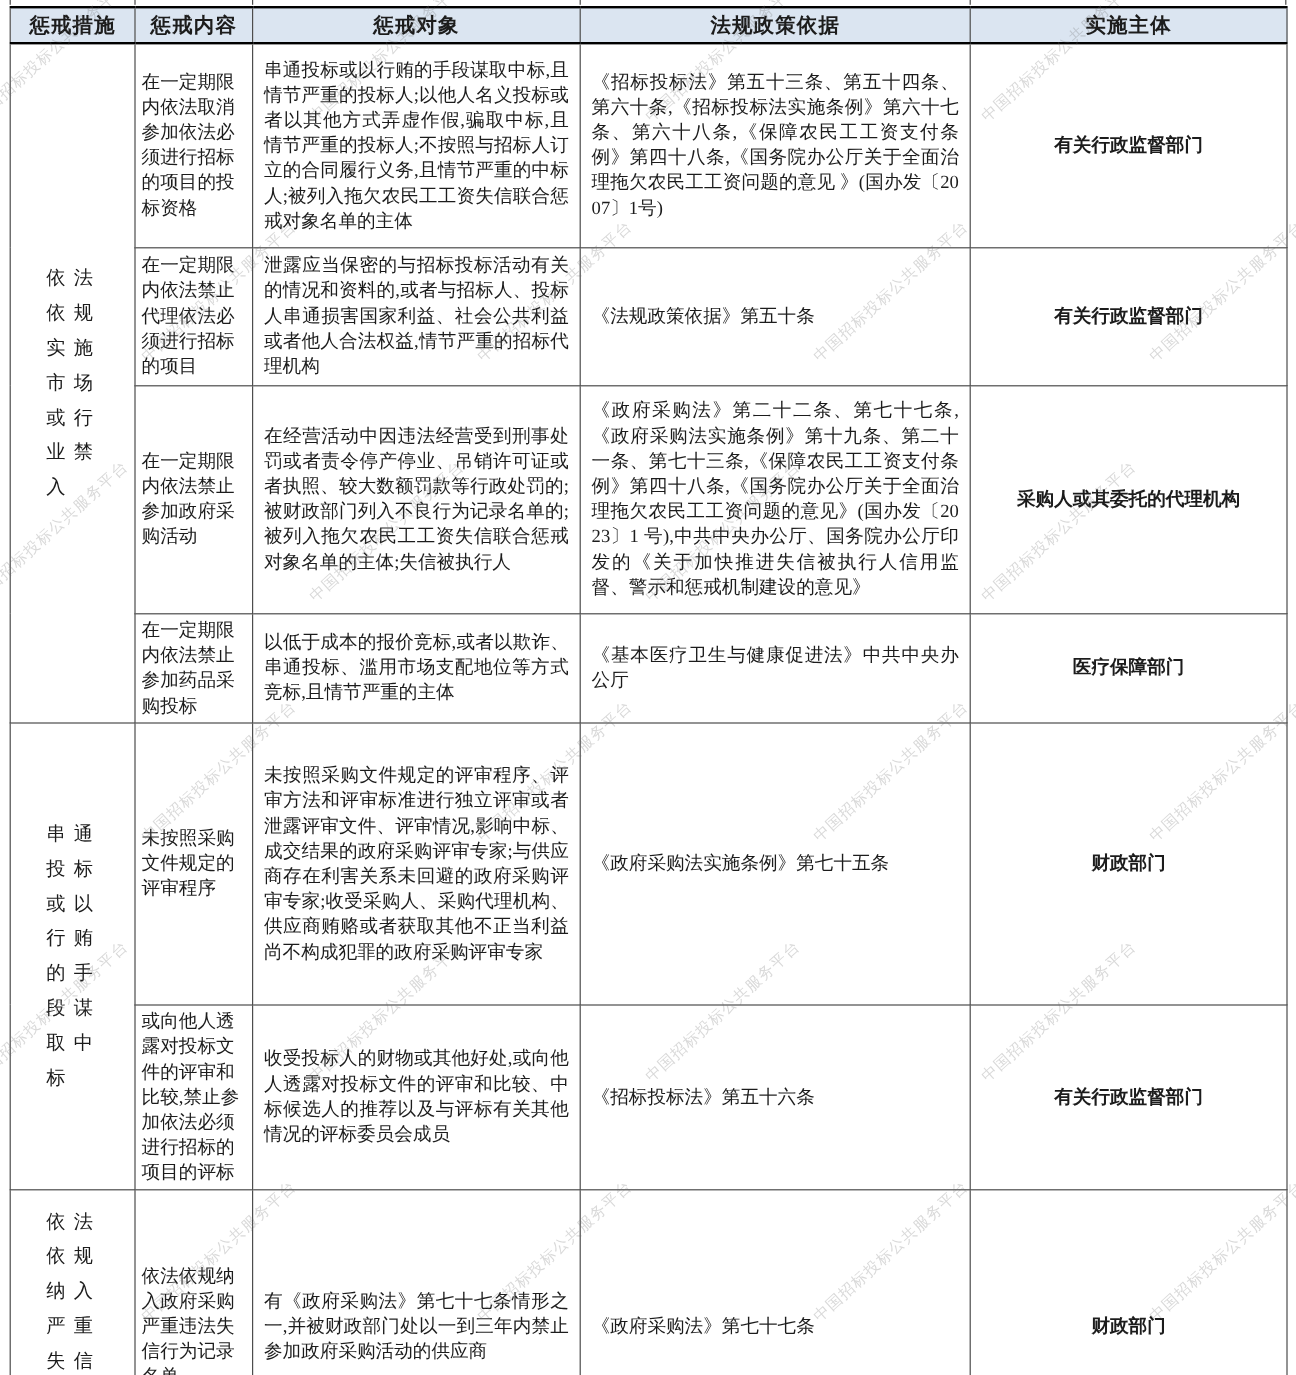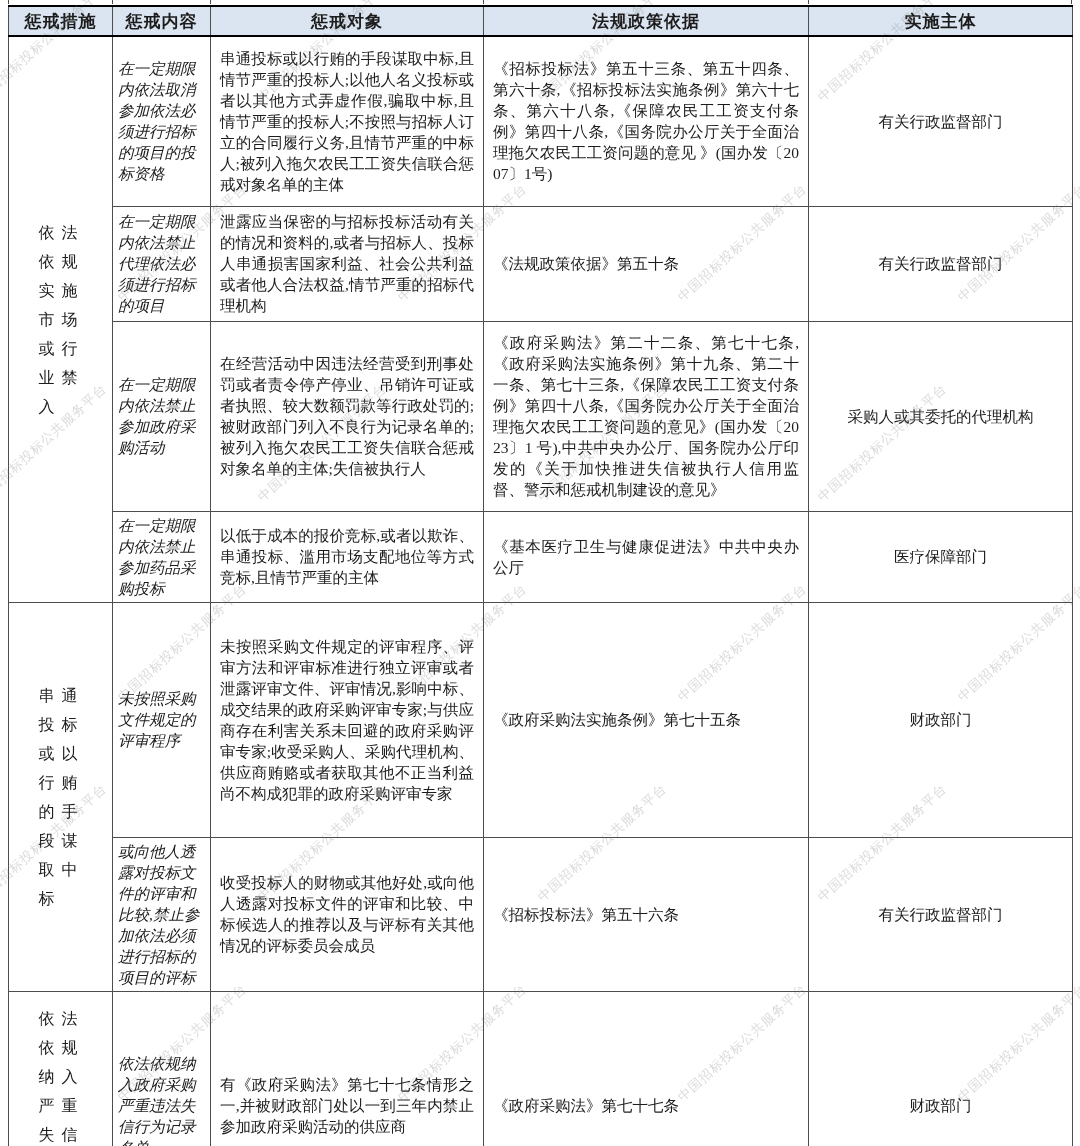--- a/index.html
+++ b/index.html
@@ -51,24 +51,24 @@
   td.group { text-align: center; padding: 12px; }
   .glabel {
     width: 44px;
     margin: 0 auto;
     font-size: 16px;
     line-height: 29px;
     letter-spacing: 5px;
     word-break: break-all;
     text-align: justify;
   }
-  td.c-content { text-align: left; padding: 3px 5px; word-break: break-all; font-style: italic; }
+  td.c-content { text-align: left; padding: 3px 5px; word-break: break-all; }
   td.c-target  { text-align: justify; padding: 3px 9px; word-break: break-all; }
   td.c-basis   { text-align: justify; padding: 3px 9px; word-break: break-all; }
-  td.c-impl    { text-align: center; }
+  td.c-impl    { text-align: center; font-weight: bold; }
   
   .edge-stub {
     position: absolute;
     top: 0; width: 1px; height: 4px;
     background: #4d4d4d;
     z-index: 1;
   }
   
   .wm-layer {
     position: absolute;

